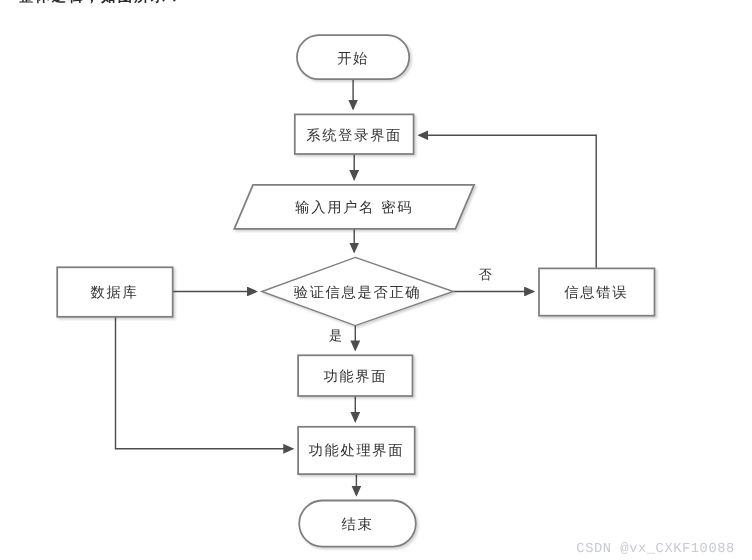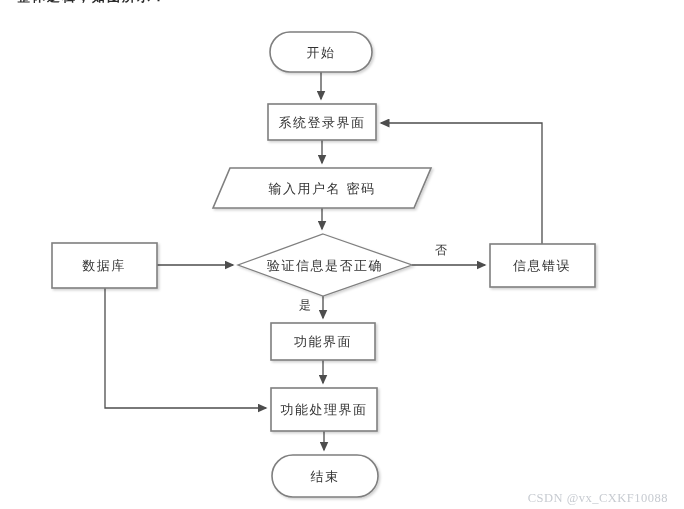--- a/index.html
+++ b/index.html
@@ -45,21 +45,21 @@
   }
   .edge-label {
     font-family: "DejaVu Serif", "Liberation Serif", serif;
     font-size: 12px;
     fill: #333333;
   }
   .watermark {
     position: absolute;
     right: 16px;
     bottom: 3px;
-    font-family: Liberation Serif, serif;
+    font-family: Liberation Mono, monospace;
     font-size: 12.5px;
     letter-spacing: 0.5px;
     color: #c7cbd1;
     white-space: nowrap;
   }
 </style>
 </head>
 <body>
 
 <div class="page">

